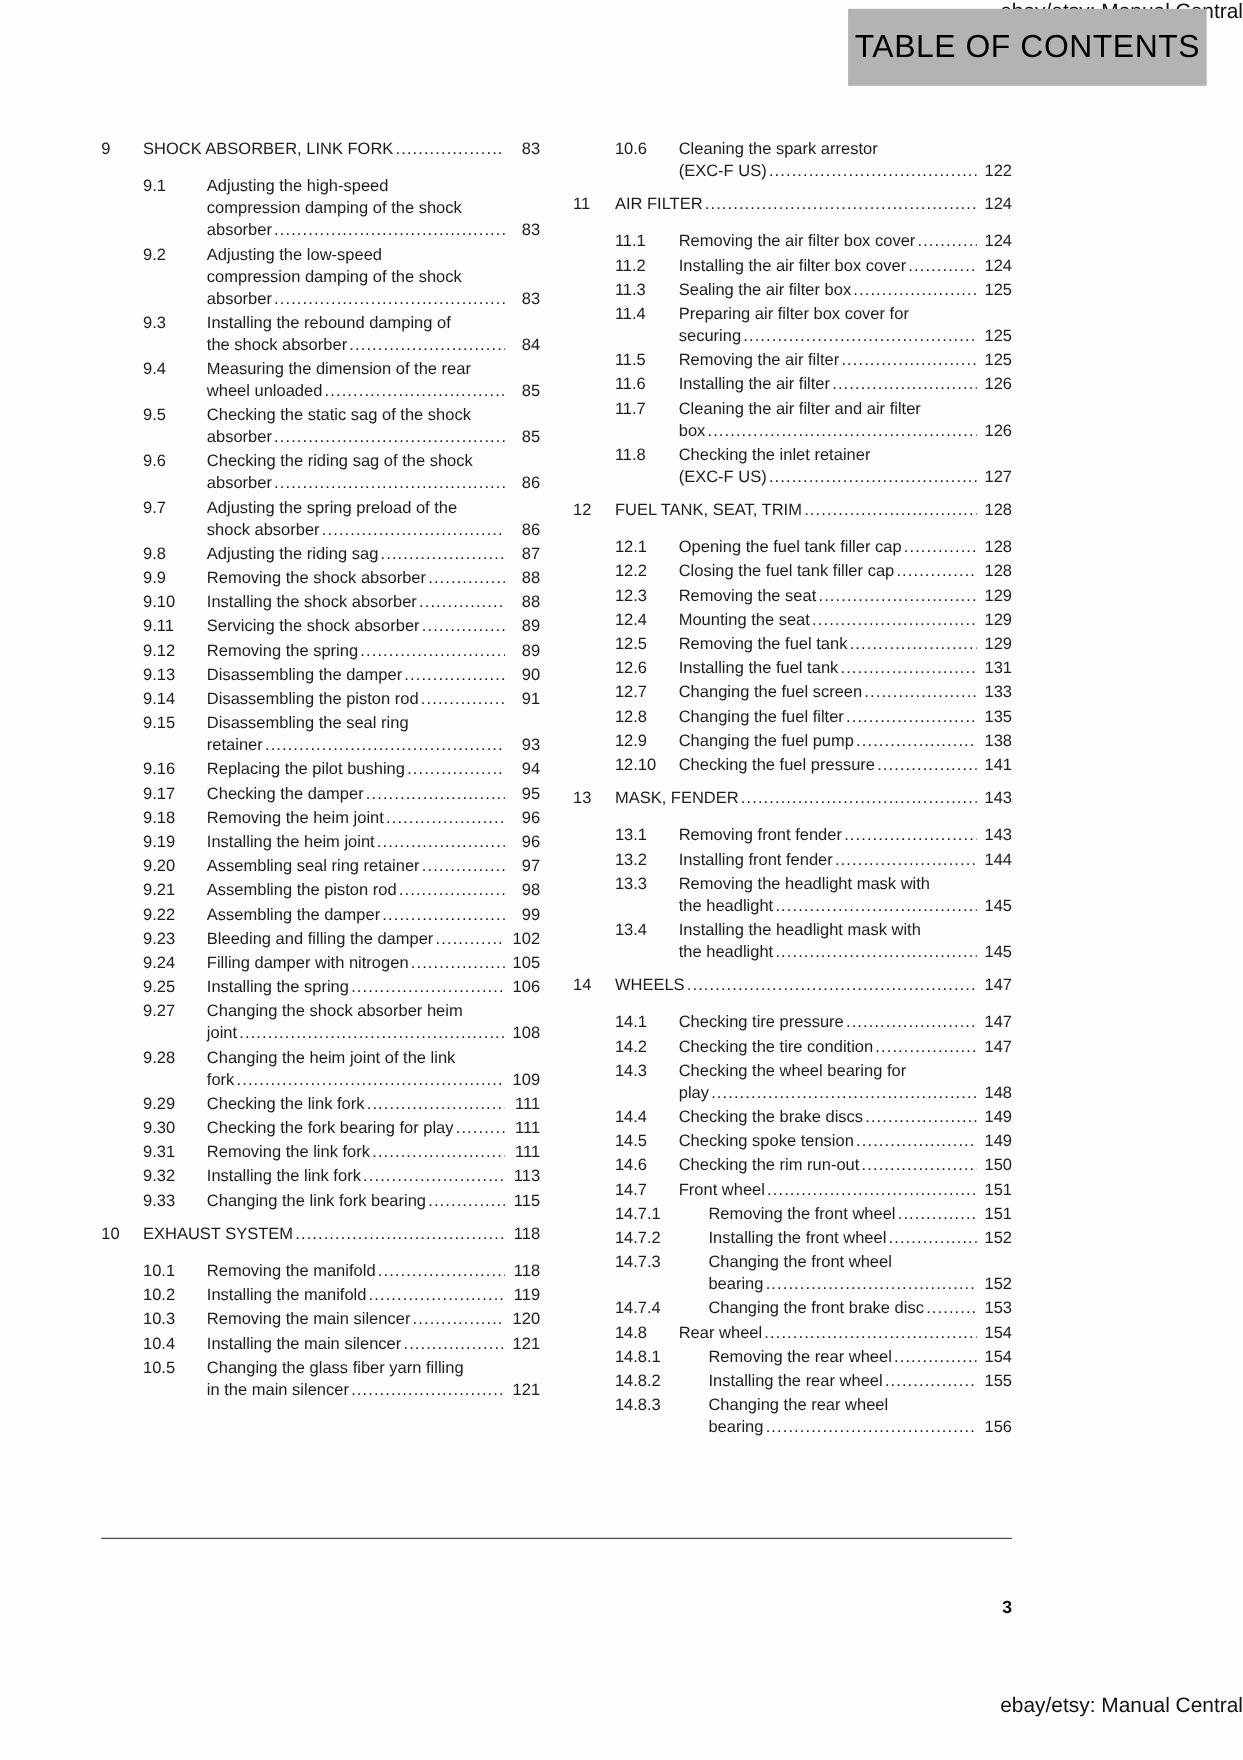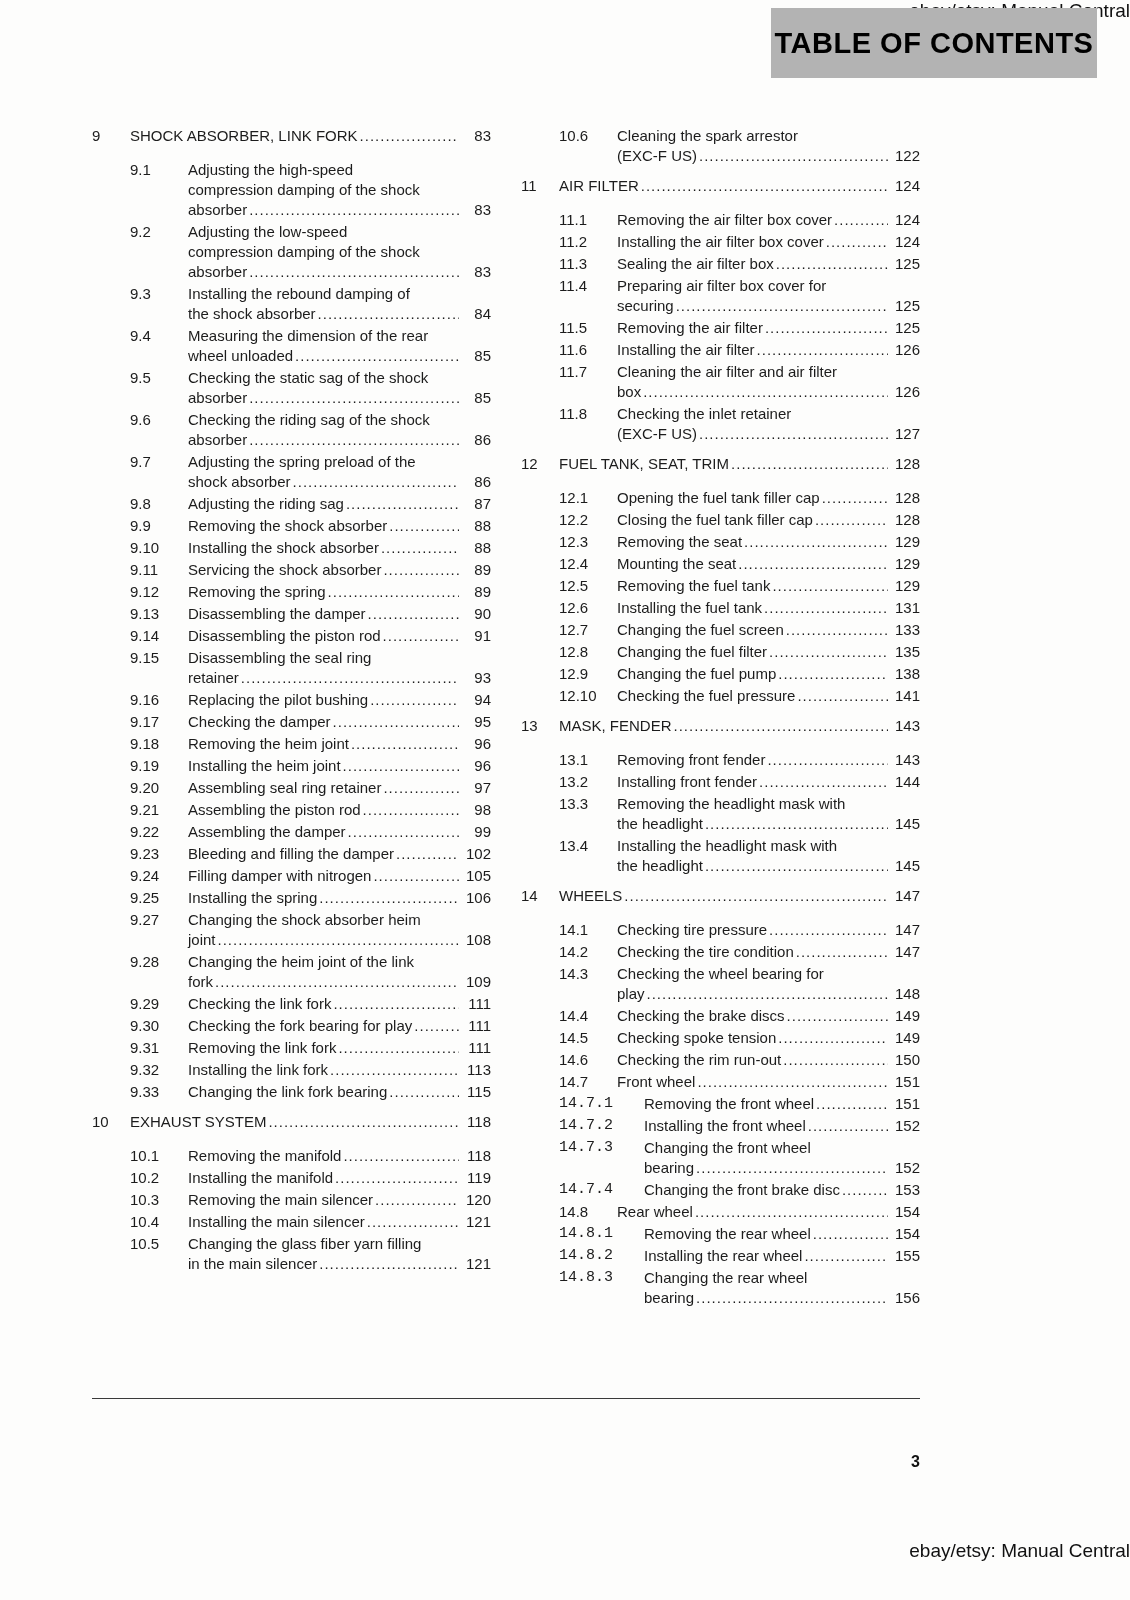--- a/index.html
+++ b/index.html
@@ -30,21 +30,21 @@
     position: absolute;
     top: 8px;
     right: 33px;
     width: 326px;
     height: 70px;
     display: flex;
     align-items: center;
     justify-content: center;
     background: #b3b3b3;
     color: #000;
-    font-weight: 700;
+    font-weight: 400;
     font-size: 29px;
     letter-spacing: 0.5px;
     white-space: nowrap;
   }
   .content {
     position: absolute;
     top: 126px;
     left: 92px;
     width: 828px;
     display: flex;
@@ -53,21 +53,21 @@
   .col { width: 399px; }
 
   .row { display: flex; margin-bottom: 2px; }
   .row .num { flex: none; white-space: nowrap; }
   .row .body { flex: 1 1 auto; min-width: 0; }
 
   .lvl0 .num { width: 38px; }
   .lvl1 { padding-left: 38px; }
   .lvl1 .num { width: 58px; }
   .lvl2 { padding-left: 38px; }
-  .lvl2 .num { width: 85px; font-family: Liberation Mono, monospace; }
+  .lvl2 .num { width: 85px; }
 
   .sec-head { margin: 10px 0 14px 0; }
   .col .section:first-child .sec-head { margin-top: 0; }
 
   .ln { display: block; white-space: nowrap; }
   .ln.last { display: flex; }
   .ln.last .txt { flex: none; white-space: nowrap; }
   .leader {
     flex: 1 1 auto;
     overflow: hidden;

